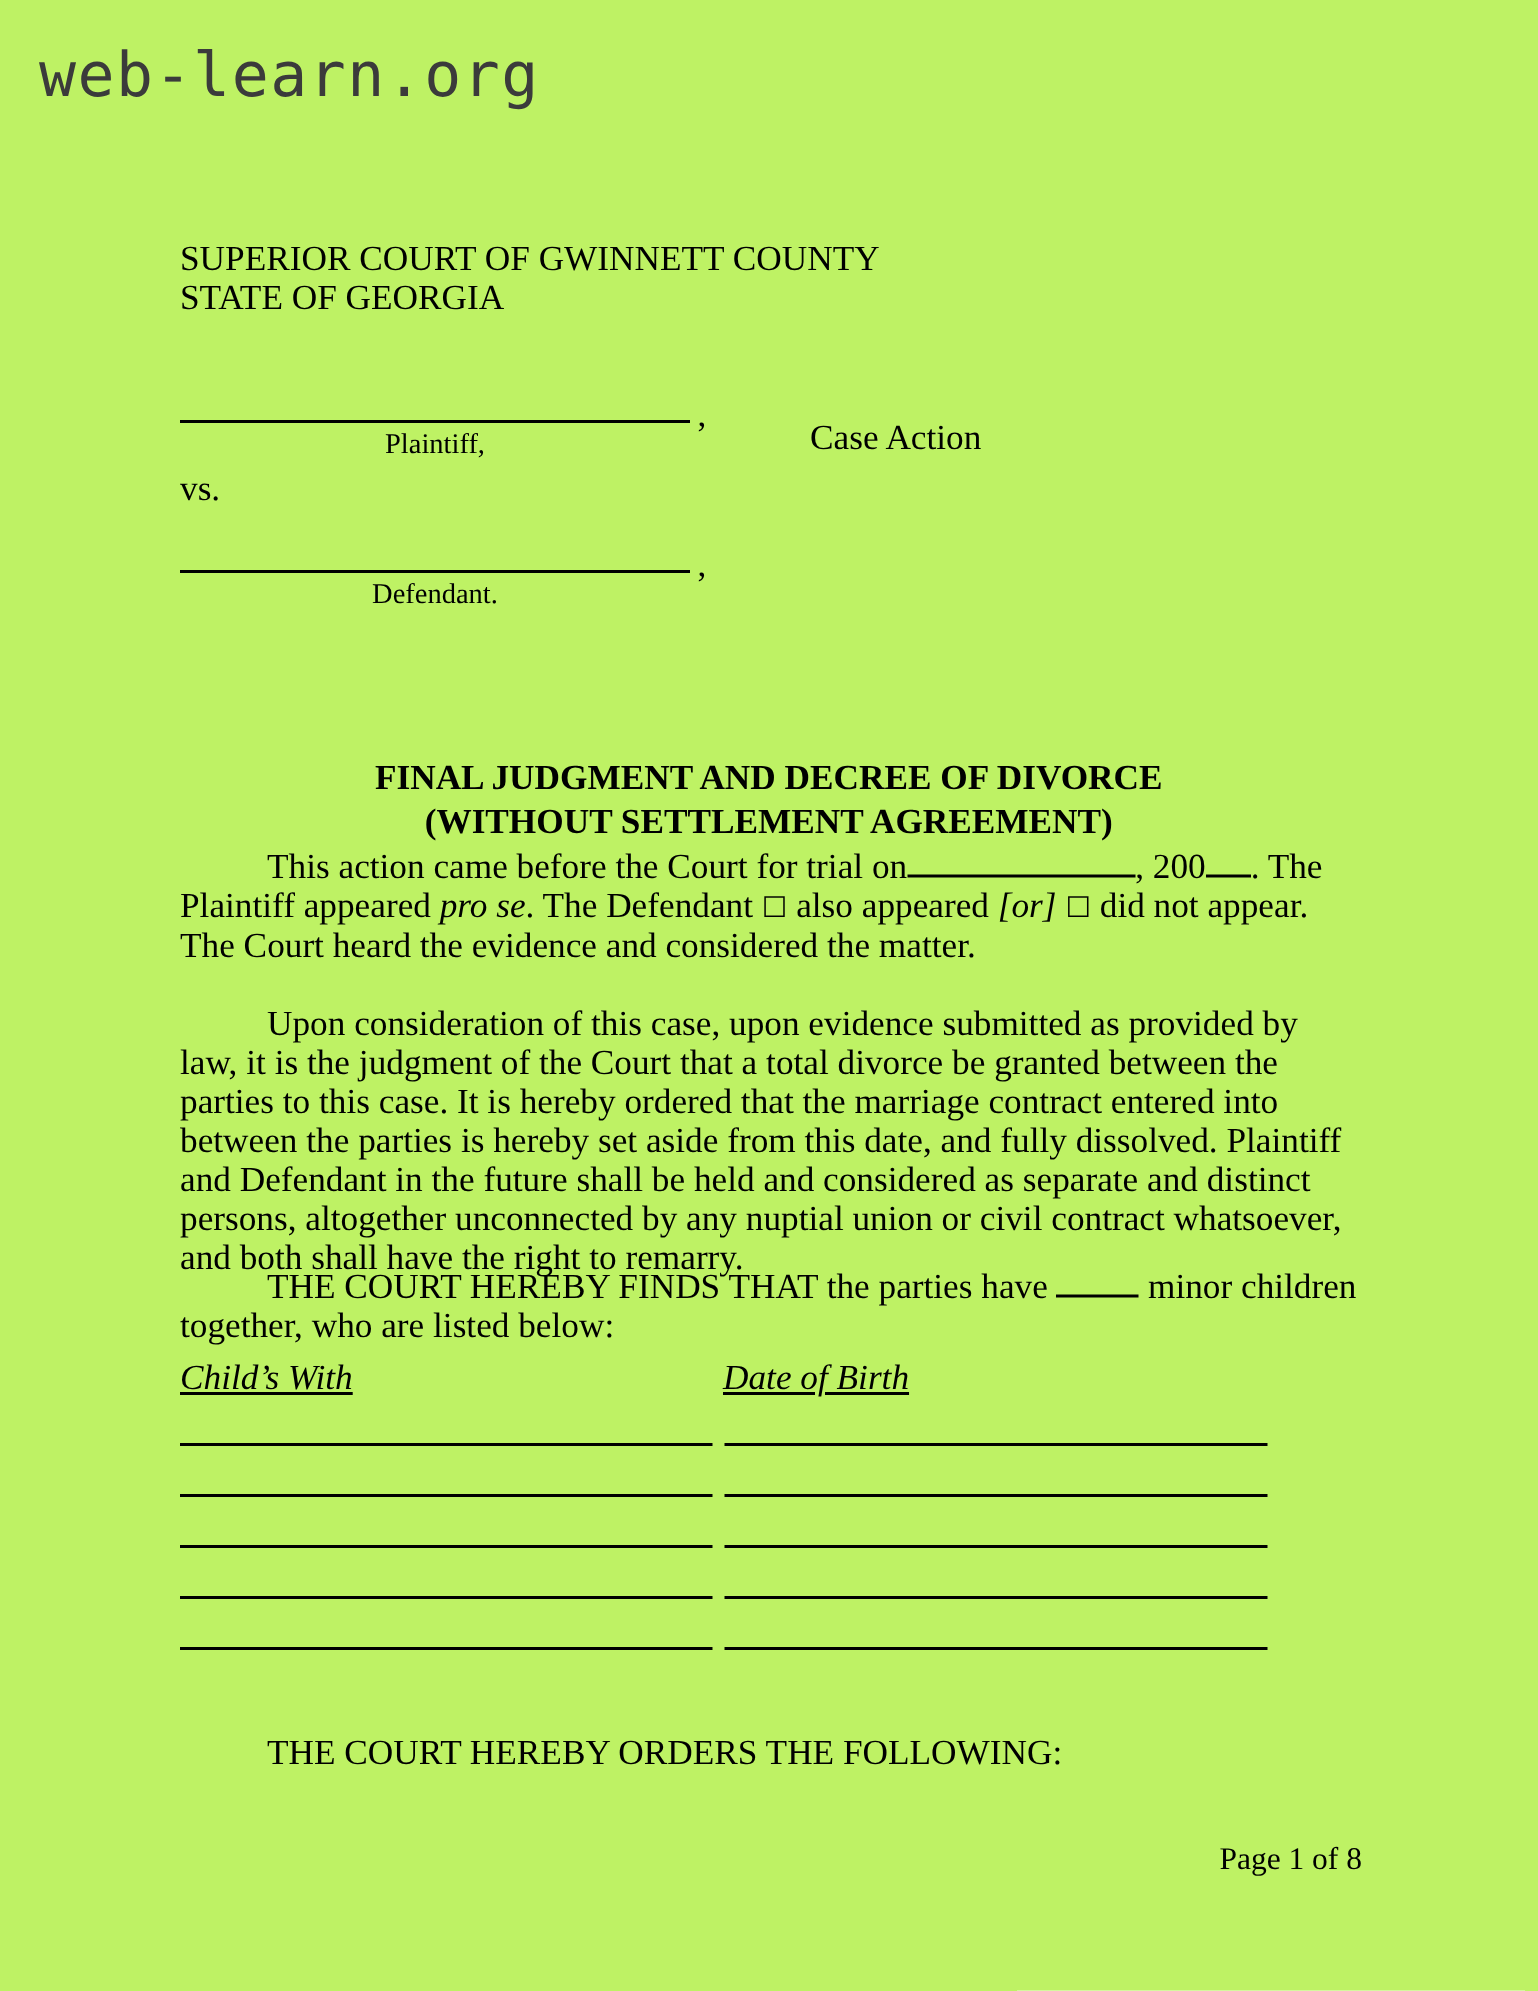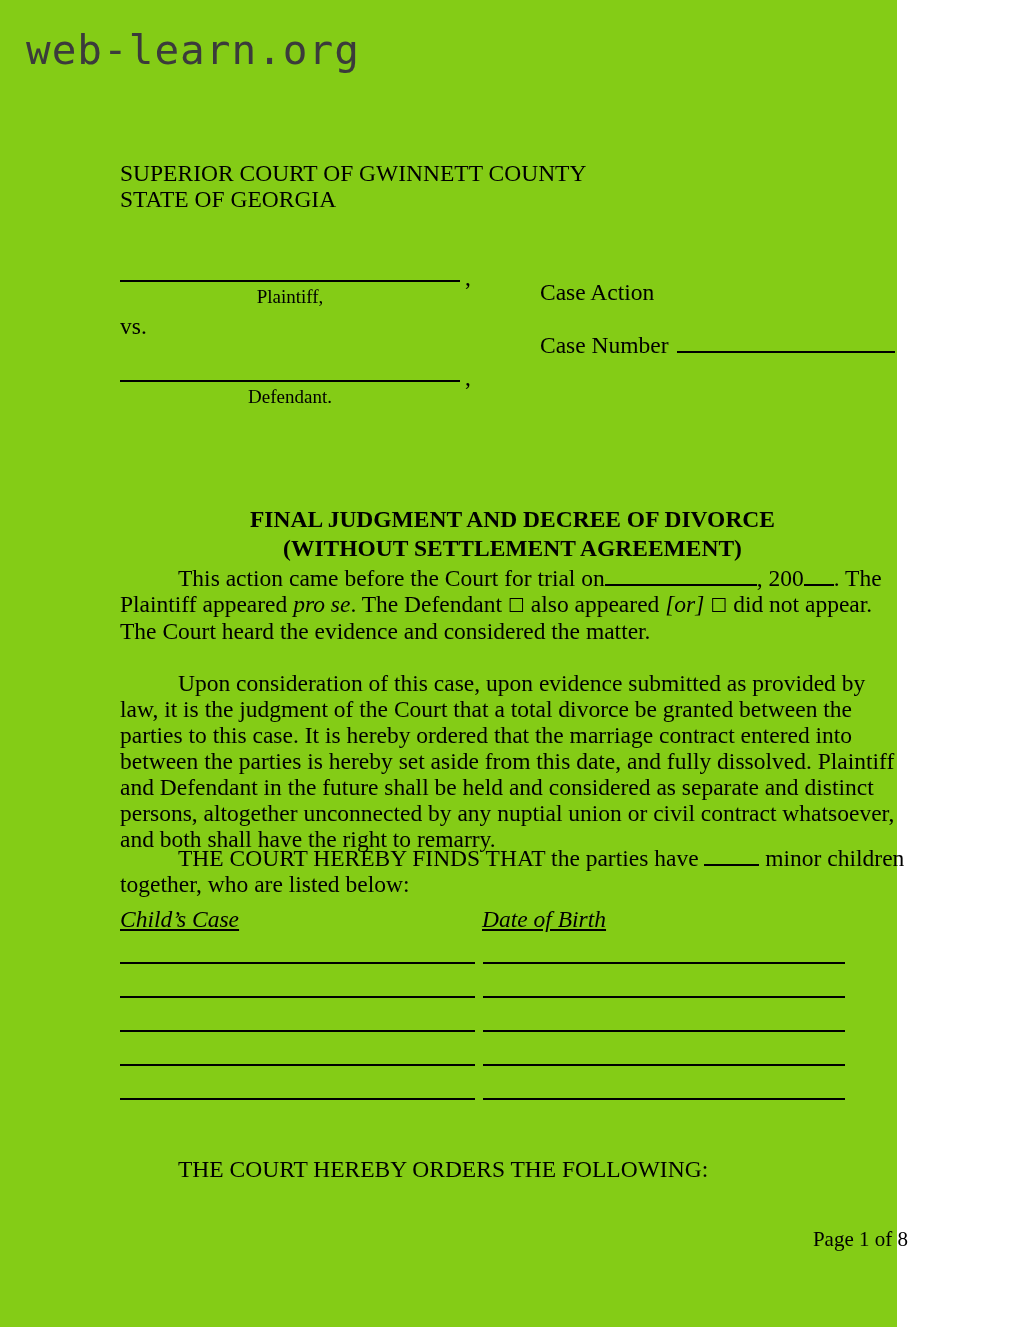--- a/index.html
+++ b/index.html
@@ -12,23 +12,23 @@
     height: 1327px;
     position: relative;
     font-family: "Liberation Serif", "DejaVu Serif", serif;
     color: #000000;
     overflow: hidden;
   }
 
   .page {
     position: absolute;
     left: 0; top: 0;
-    width: 897px;
+    width: 1025px;
     height: 1327px;
-    background: #84cc16;
+    background: #bef264;
     text-decoration: underline;
   }
 
   
   .watermark {
     position: absolute;
     left: 26px;
     top: 30px;
     font-family: "DejaVu Sans Mono", "Liberation Mono", monospace;
     font-size: 41px;
@@ -257,21 +257,20 @@
       <div class="party-comma" style="top:8px;">,</div>
       <div class="party-label" style="top:27px;">Plaintiff,</div>
       <div class="vs-label" style="top:56px;">vs.</div>
       <div class="party-rule" style="top:122px;"></div>
       <div class="party-comma" style="top:108px;">,</div>
       <div class="party-label" style="top:127px;">Defendant.</div>
     </div>
 
     <div class="cap-right">
       <div class="right-line">Case Action</div>
-      <div class="right-line" style="margin-top:29px;"><span>Case Number</span><span class="case-rule-inline"></span></div>
     </div>
   </div>
 
   <div class="doc-title">
     <div>FINAL JUDGMENT AND DECREE OF DIVORCE</div>
     <div>(WITHOUT SETTLEMENT AGREEMENT)</div>
   </div>
 
   <div class="body-block p1">
     <span class="indent"></span><span>This action came before the Court for trial on</span><span class="blank-inline blank-date"></span><span>, 200</span><span class="blank-inline blank-year"></span><span>.  The Plaintiff appeared </span><em>pro se</em><span>.  The Defendant </span><span class="chk">☐</span><span> also appeared </span><em>[or]</em> <span class="chk">☐</span><span> did not appear.  The Court heard the evidence and considered the matter.</span>
@@ -279,21 +278,21 @@
 
   <div class="body-block p2">
     <span class="indent"></span><span>Upon consideration of this case, upon evidence submitted as provided by law, it is the judgment of the Court that a total divorce be granted between the parties to this case.  It is hereby ordered that the marriage contract entered into between the parties is hereby set aside from this date, and fully dissolved.  Plaintiff and Defendant in the future shall be held and considered as separate and distinct persons, altogether unconnected by any nuptial union or civil contract whatsoever, and both shall have the right to remarry.</span>
   </div>
 
   <div class="body-block p3">
     <span class="indent"></span><span>THE COURT HEREBY FINDS THAT the parties have</span> <span class="blank-inline blank-count"></span> <span>minor children together, who are listed below:</span>
   </div>
 
   <div class="children-head">
-    <span class="ch-col1">Child’s Case</span>
+    <span class="ch-col1">Child’s With</span>
     <span class="ch-col2">Date of Birth</span>
   </div>
 
   <div class="children-rows">
     <div class="ch-row">
       <span class="ch-blank-a"></span>
       <span class="ch-blank-b"></span>
     </div>
     <div class="ch-row">
       <span class="ch-blank-a"></span>

